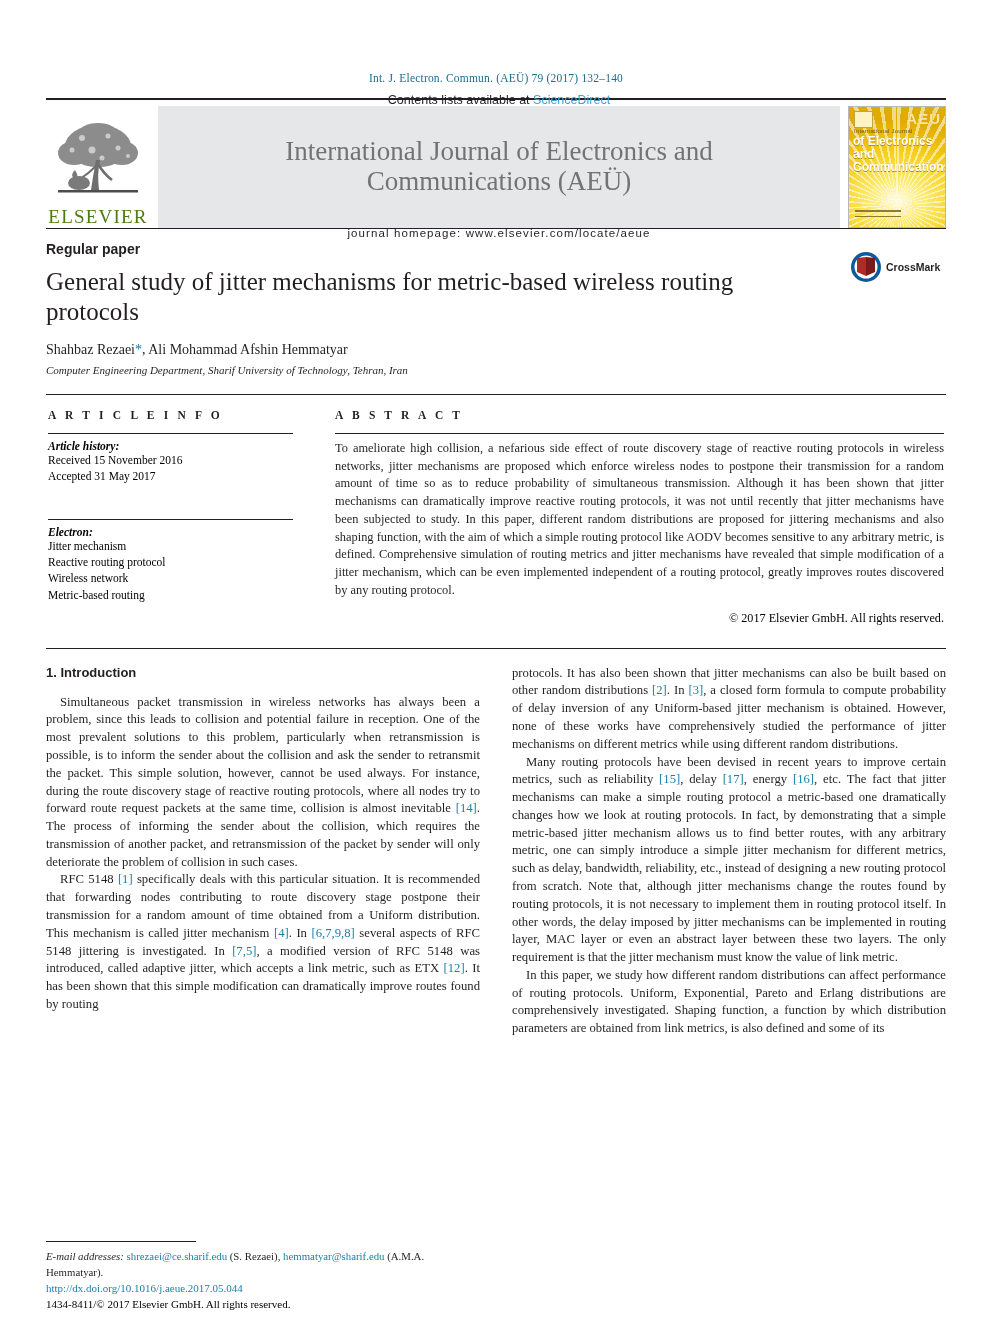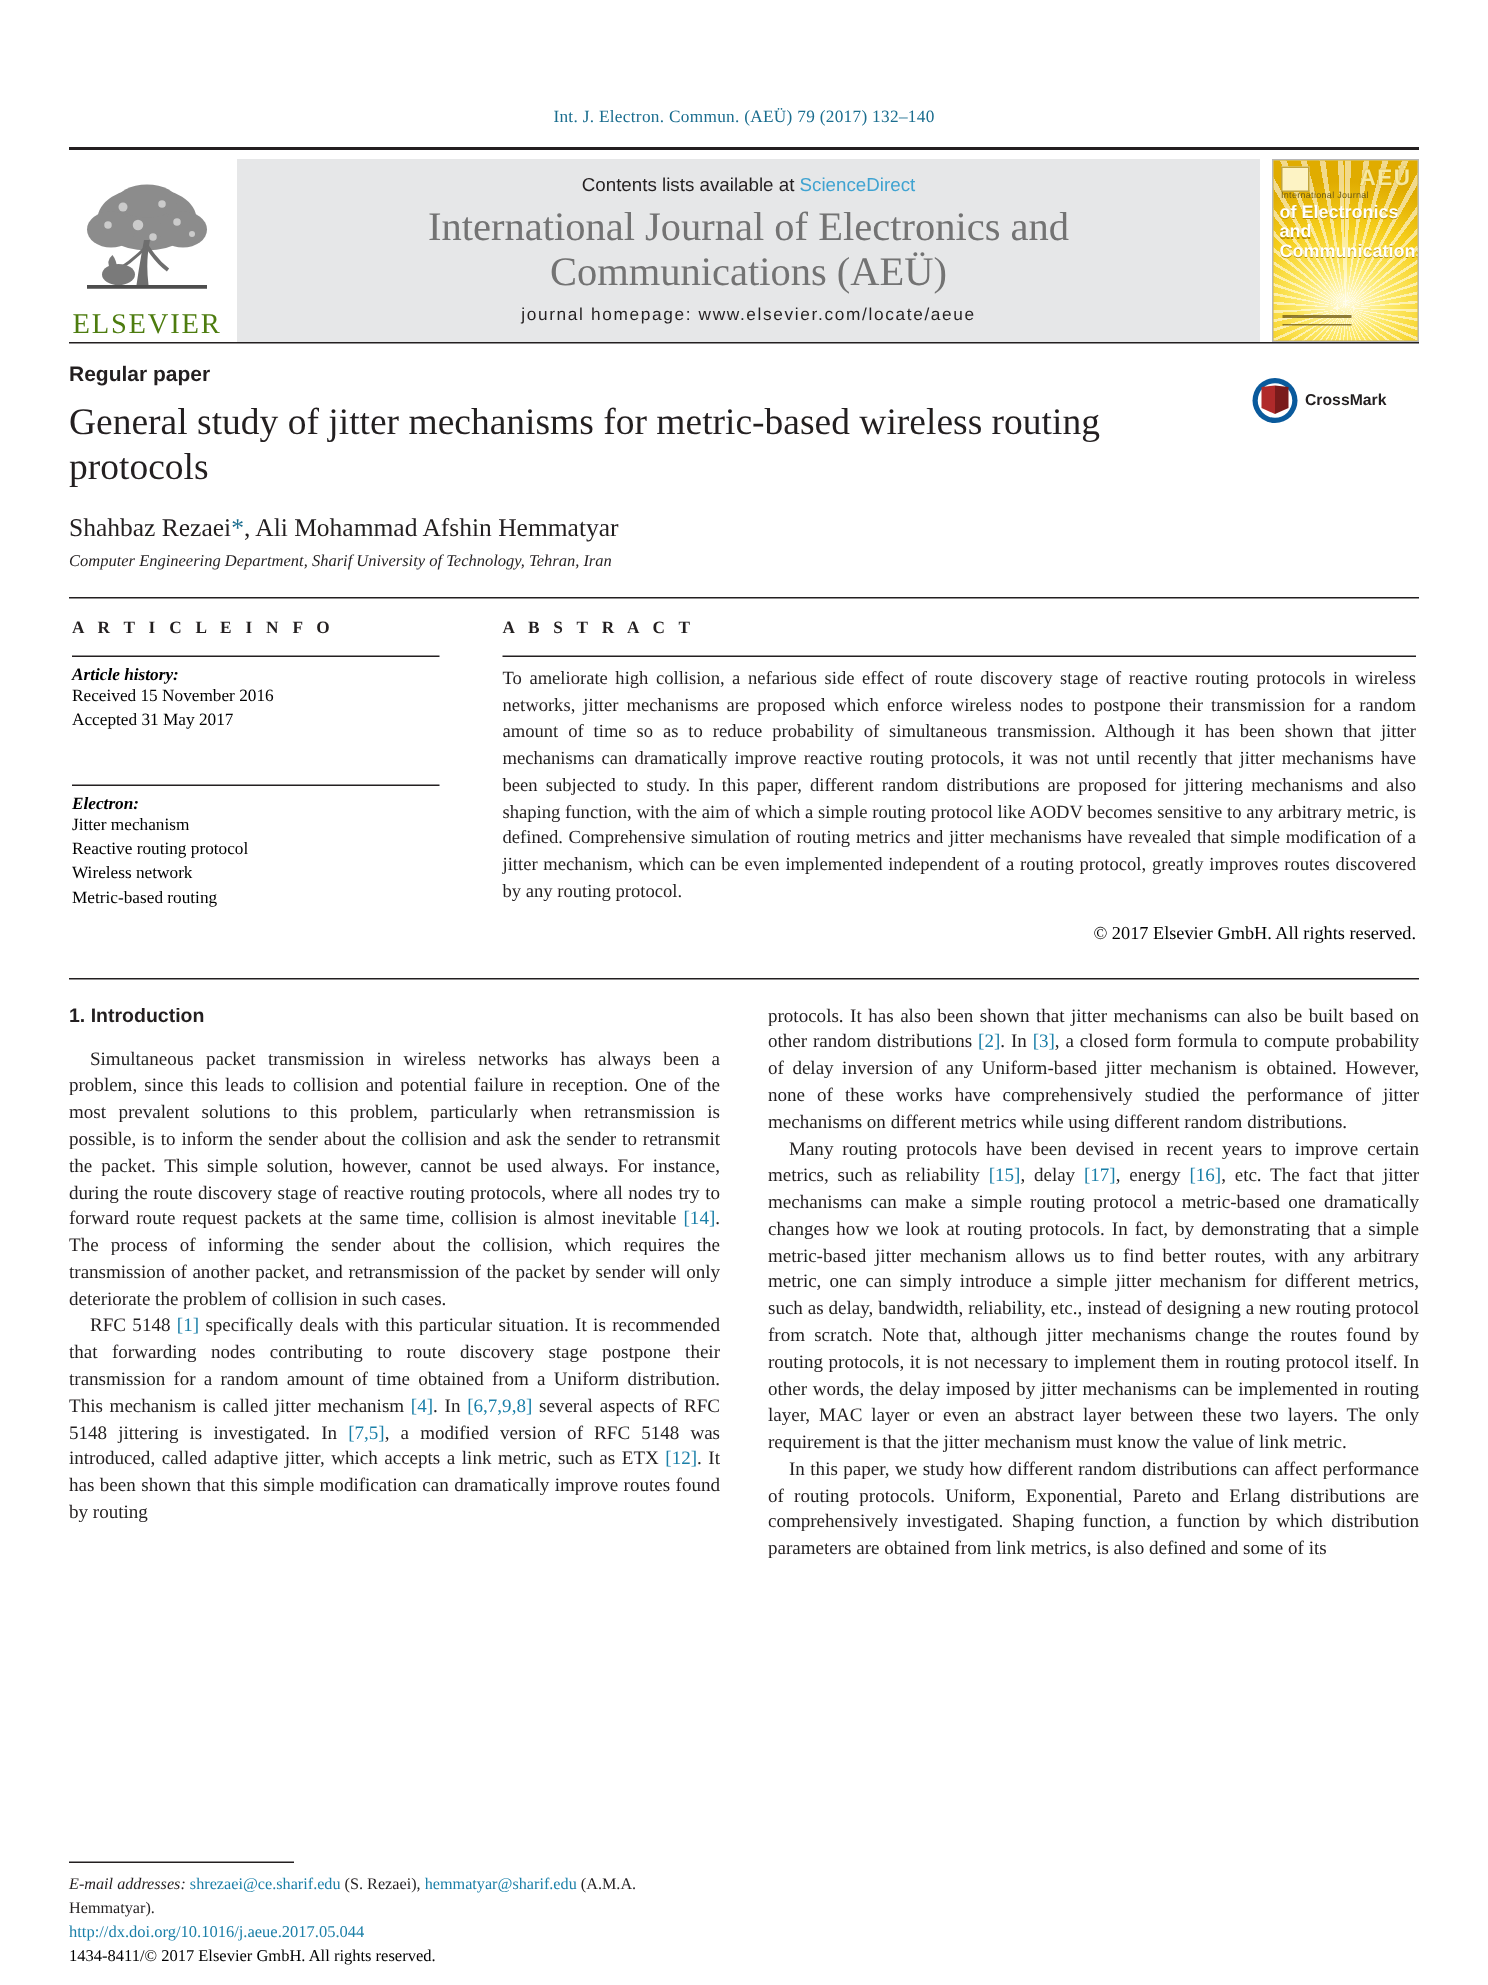--- a/index.html
+++ b/index.html
@@ -64,20 +64,21 @@
   }
   .masthead-center {
     flex: 1 1 auto;
     background: #e6e7e8;
     margin: 0 8px;
     display: flex;
     flex-direction: column;
     align-items: center;
     justify-content: center;
     padding: 6px 0 8px 0;
+    gap: 23px;
   }
   .contents-line {
     font-family: "Liberation Sans", sans-serif;
     font-size: 12.5px;
     color: #231f20;
     margin-bottom: 6px;
   }
   .contents-line .sd {
     color: #3fa3d1;
   }
@@ -196,35 +197,35 @@
     font-family: "Liberation Serif", serif;
     font-size: 25px;
     line-height: 1.18;
     color: #231f20;
     max-width: 745px;
     margin: 0 0 16px 0;
     font-weight: normal;
   }
   .authors {
     font-family: "Liberation Serif", serif;
-    font-size: 17px;
+    font-size: 14px;
     color: #231f20;
     margin-bottom: 6px;
   }
   .authors .star { color: #1a6d8f; }
   .affiliation {
     font-family: "Liberation Serif", serif;
     font-style: italic;
     font-size: 11px;
     color: #231f20;
   }
   .crossmark {
     position: absolute;
     top: 22px;
-    right: 16px;
+    right: 0;
     width: 96px;
     display: flex;
     align-items: center;
     gap: 4px;
   }
   .crossmark-label {
     font-family: "Liberation Sans", sans-serif;
     font-size: 10.5px;
     font-weight: bold;
     color: #231f20;

